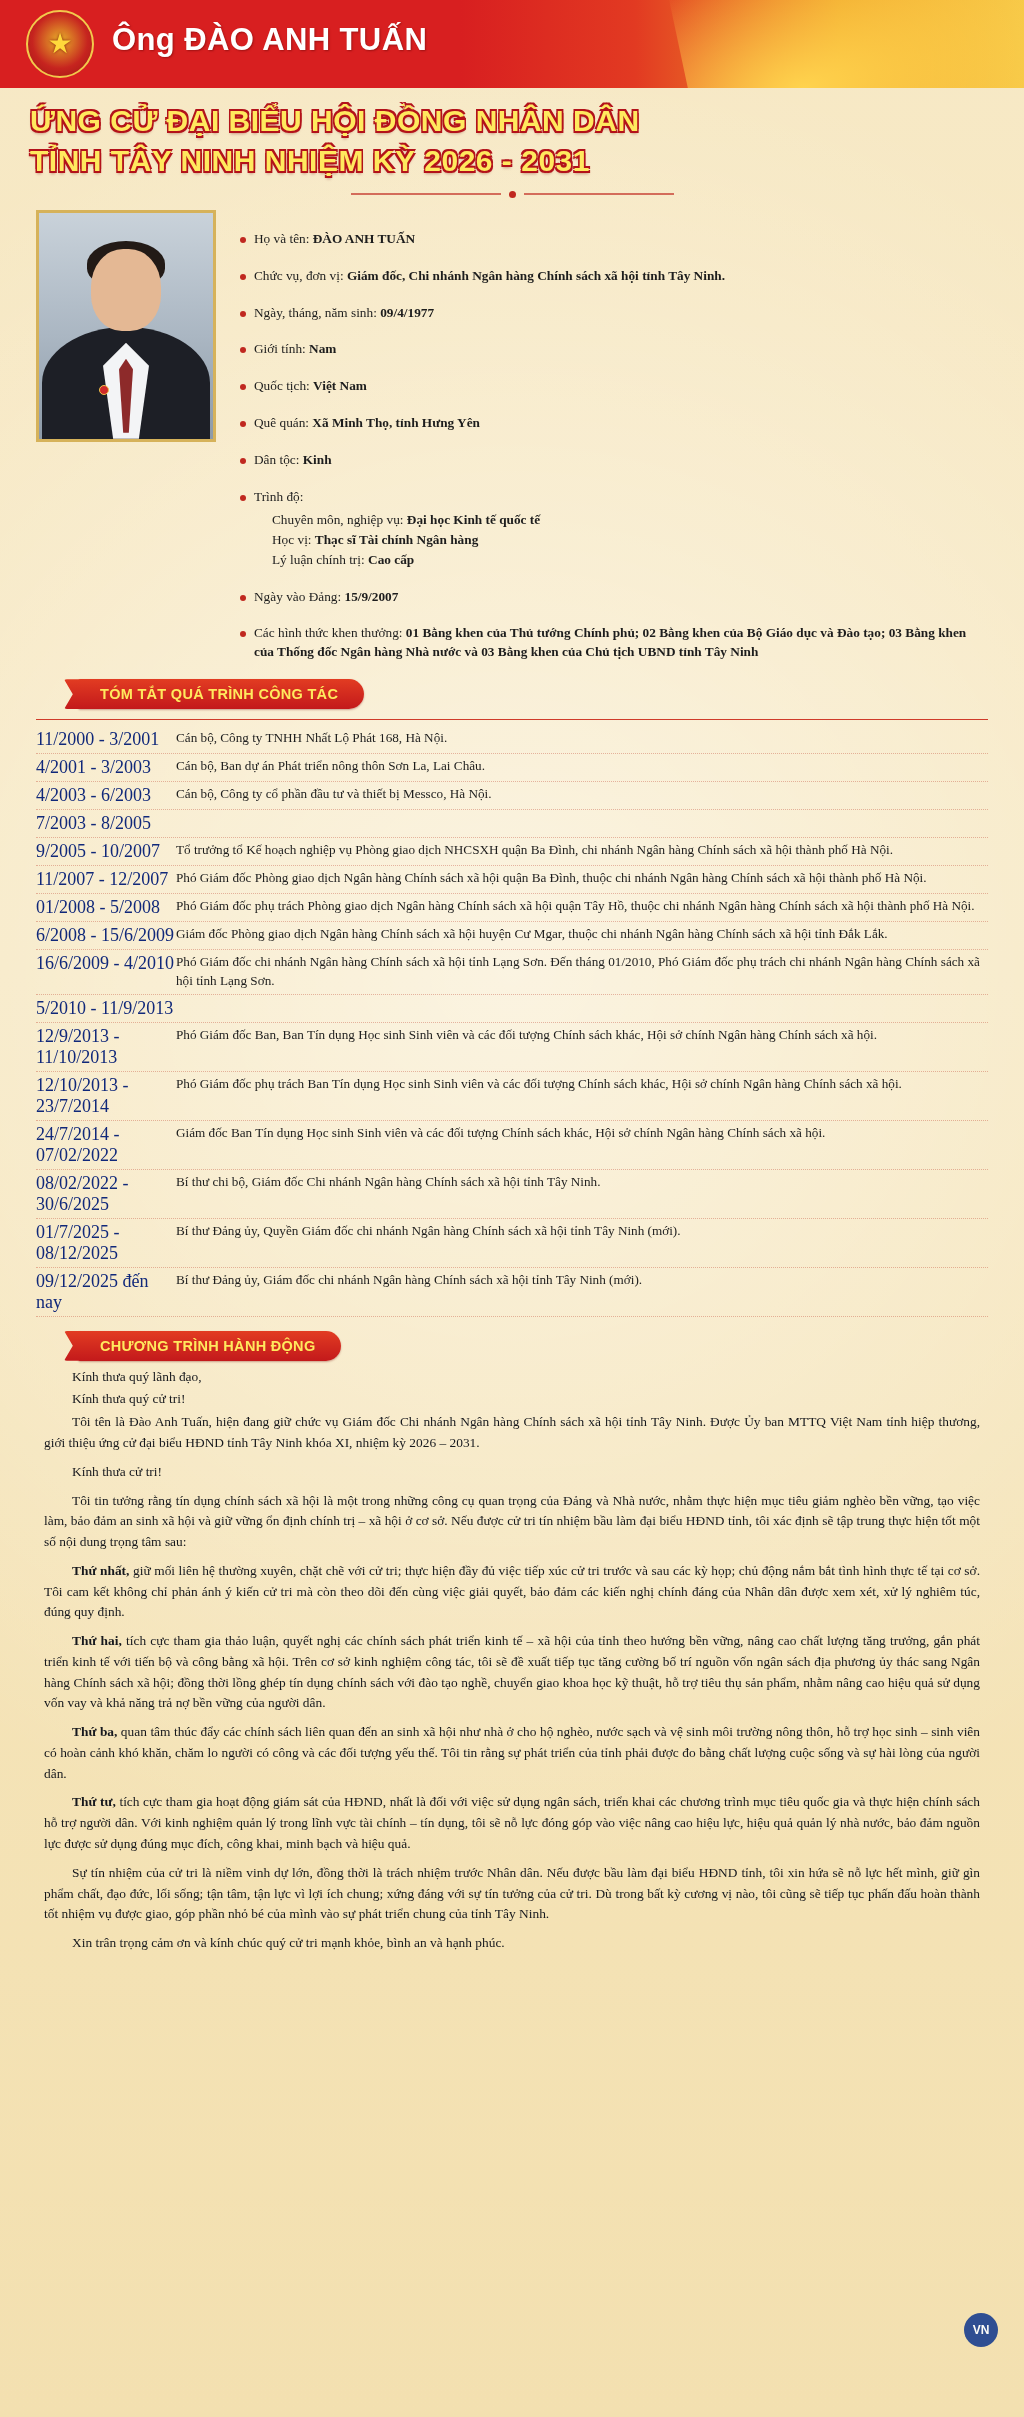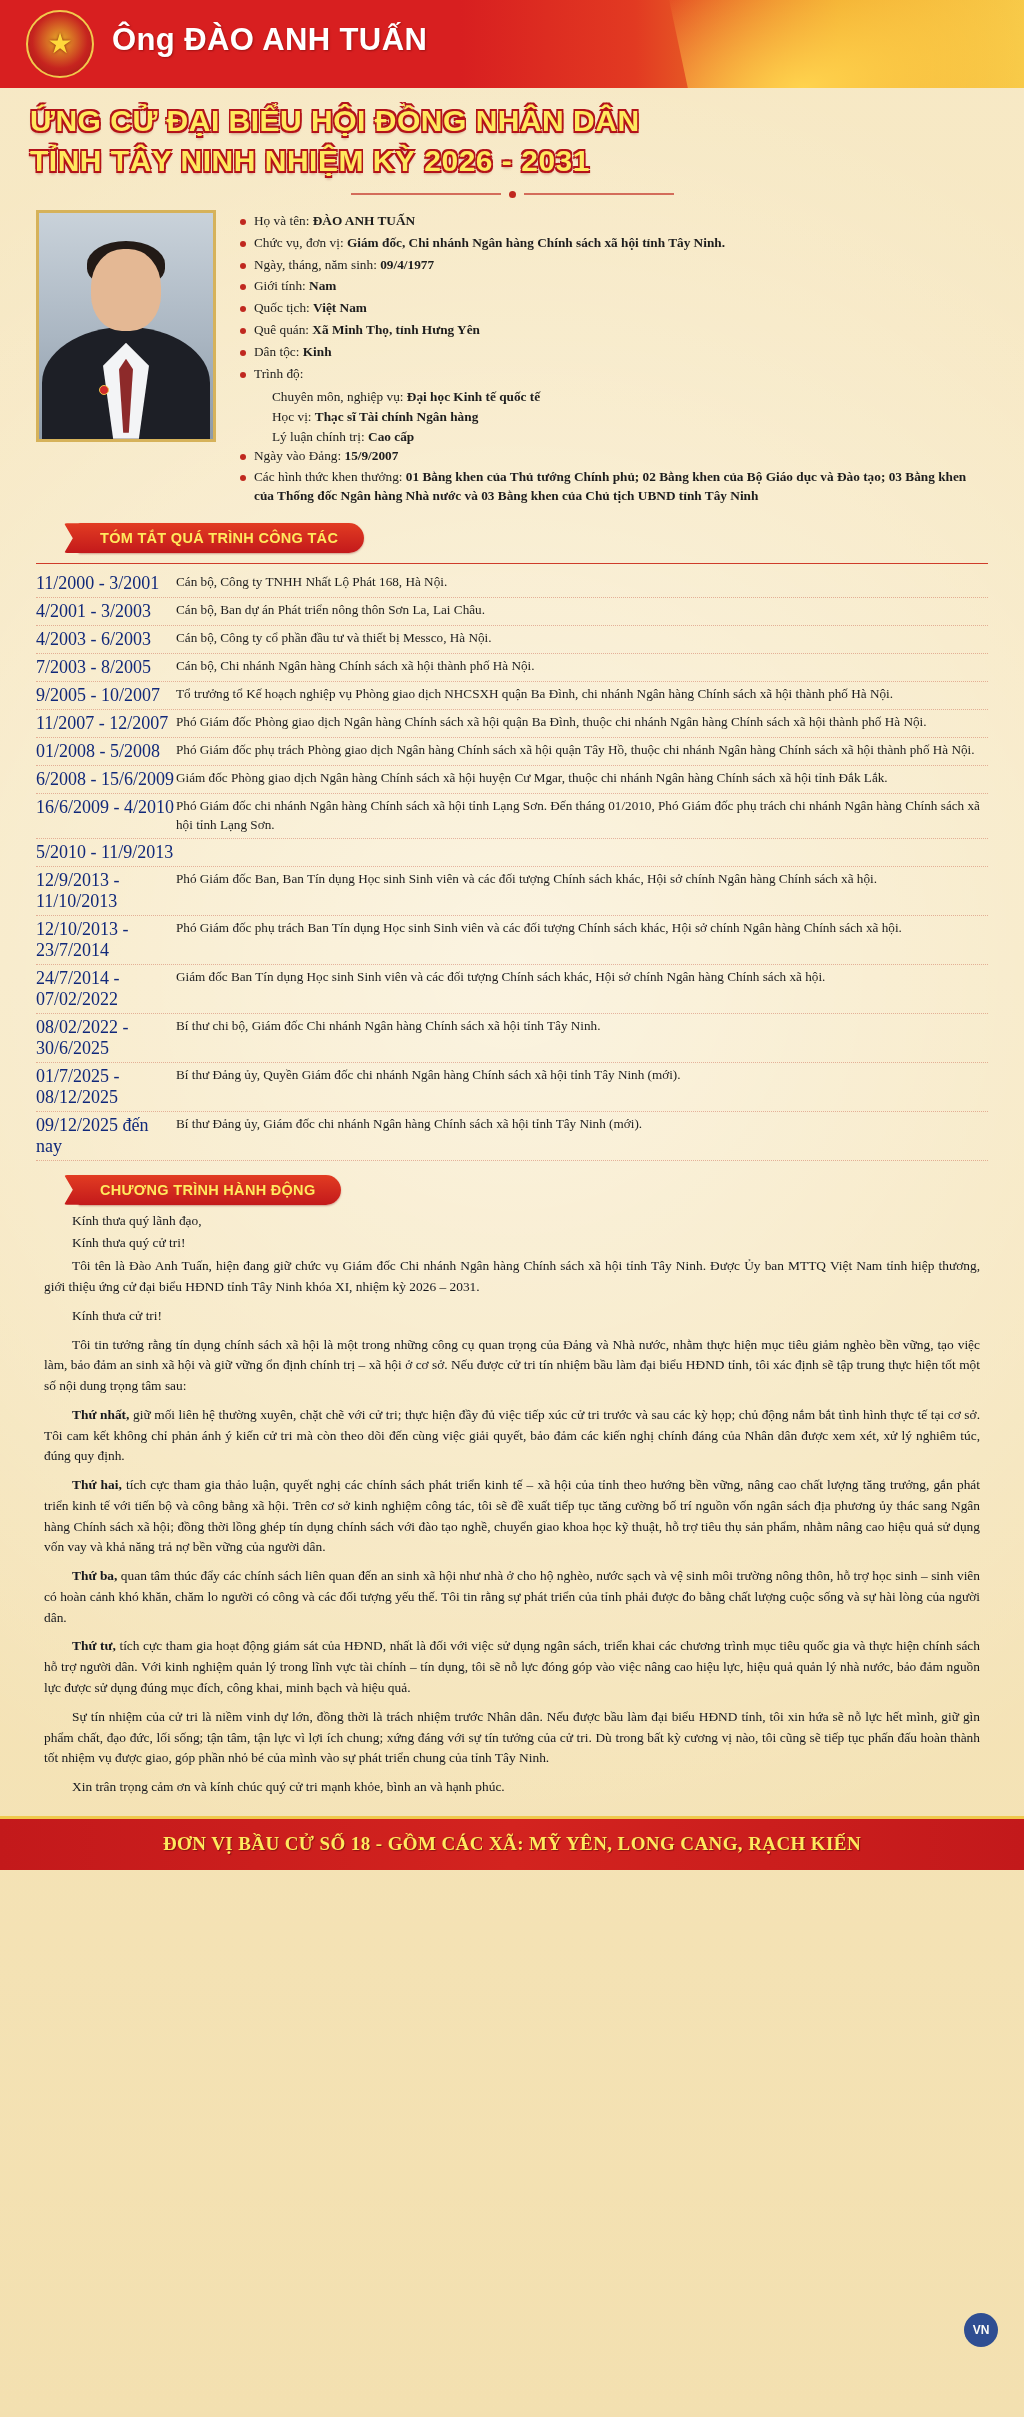--- a/index.html
+++ b/index.html
@@ -136,20 +136,21 @@
   }
   .info { flex:1 1 auto; padding-top:2px; }
   .info ul { list-style:none; margin:0; padding:0; }
   .info li {
     position:relative;
     padding-left:16px;
     margin-bottom:3px;
     font-size:13.3px;
     line-height:1.42;
     color:#1d1d1d;
+    margin-top:18px;
   }
   .info li:before {
     content:"";
     position:absolute; left:2px; top:7px;
     width:6px; height:6px; border-radius:50%;
     background:#c0281f;
   }
   .info li b { font-weight:bold; }
   .sub-lines { padding-left:34px; }
   .sub-lines div { font-size:13.3px; line-height:1.5; color:#1d1d1d; }
@@ -341,21 +342,20 @@
     <div class="career-row">
       <div class="career-period">4/2001 - 3/2003</div>
       <div class="career-desc">Cán bộ, Ban dự án Phát triển nông thôn Sơn La, Lai Châu.</div>
     </div>
     <div class="career-row">
       <div class="career-period">4/2003 - 6/2003</div>
       <div class="career-desc">Cán bộ, Công ty cổ phần đầu tư và thiết bị Messco, Hà Nội.</div>
     </div>
     <div class="career-row">
       <div class="career-period">7/2003 - 8/2005</div>
-      <div class="career-desc">Cán bộ, Chi nhánh Ngân hàng Chính sách xã hội thành phố Hà Nội.</div>
     </div>
     <div class="career-row">
       <div class="career-period">9/2005 - 10/2007</div>
       <div class="career-desc">Tổ trưởng tổ Kế hoạch nghiệp vụ Phòng giao dịch NHCSXH quận Ba Đình, chi nhánh Ngân hàng Chính sách xã hội thành phố Hà Nội.</div>
     </div>
     <div class="career-row">
       <div class="career-period">11/2007 - 12/2007</div>
       <div class="career-desc">Phó Giám đốc Phòng giao dịch Ngân hàng Chính sách xã hội quận Ba Đình, thuộc chi nhánh Ngân hàng Chính sách xã hội thành phố Hà Nội.</div>
     </div>
     <div class="career-row">
@@ -420,16 +420,13 @@
     </p>
     <p>
       <b>Thứ tư,</b><span> tích cực tham gia hoạt động giám sát của HĐND, nhất là đối với việc sử dụng ngân sách, triển khai các chương trình mục tiêu quốc gia và thực hiện chính sách hỗ trợ người dân. Với kinh nghiệm quản lý trong lĩnh vực tài chính – tín dụng, tôi sẽ nỗ lực đóng góp vào việc nâng cao hiệu lực, hiệu quả quản lý nhà nước, bảo đảm nguồn lực được sử dụng đúng mục đích, công khai, minh bạch và hiệu quả.</span>
     </p>
     <p>Sự tín nhiệm của cử tri là niềm vinh dự lớn, đồng thời là trách nhiệm trước Nhân dân. Nếu được bầu làm đại biểu HĐND tỉnh, tôi xin hứa sẽ nỗ lực hết mình, giữ gìn phẩm chất, đạo đức, lối sống; tận tâm, tận lực vì lợi ích chung; xứng đáng với sự tín tưởng của cử tri. Dù trong bất kỳ cương vị nào, tôi cũng sẽ tiếp tục phấn đấu hoàn thành tốt nhiệm vụ được giao, góp phần nhỏ bé của mình vào sự phát triển chung của tỉnh Tây Ninh.</p>
     <p>Xin trân trọng cảm ơn và kính chúc quý cử tri mạnh khỏe, bình an và hạnh phúc.</p>
   </div>
 
   <div class="watermark">VN</div>
 
-  <div class="footer">
-    <div class="footer-text">ĐƠN VỊ BẦU CỬ SỐ 18 - GỒM CÁC XÃ: MỸ YÊN, LONG CANG, RẠCH KIẾN</div>
-  </div>
 </div>
 
 </body></html>

